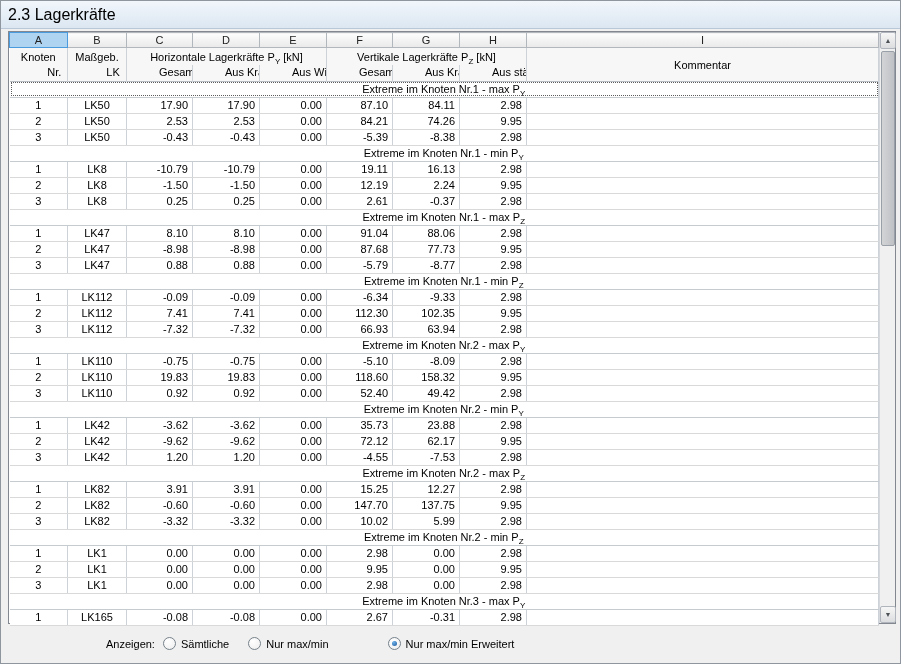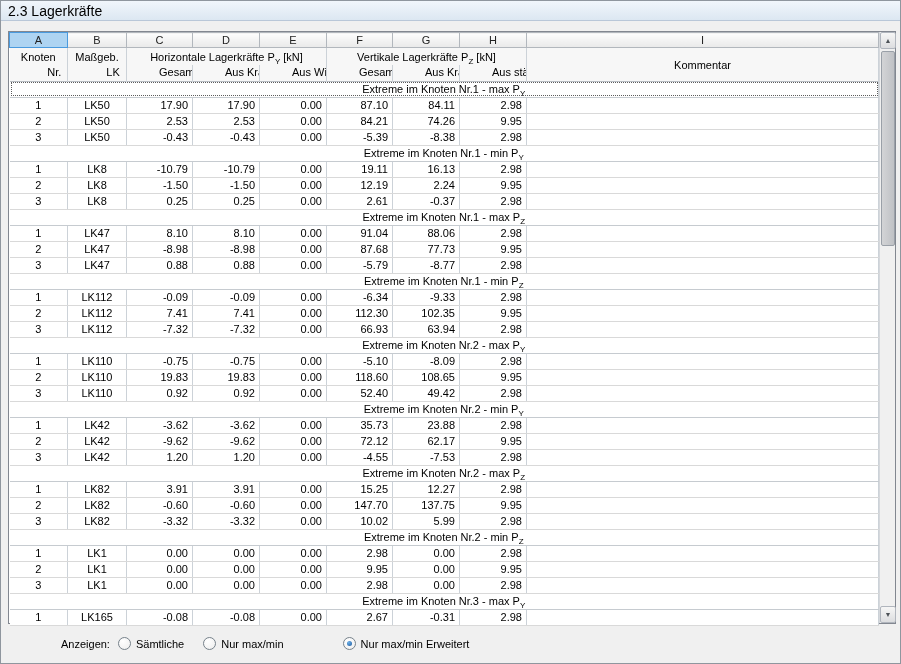--- a/index.html
+++ b/index.html
@@ -8,25 +8,25 @@
     font-family:"Liberation Sans", sans-serif;
     font-size:11px;
     color:#000;
     background:#f0f0f0;
   }
   .window {
     position:relative; width:901px; height:664px;
     background:#f0f0f0; border:1px solid #8f969e; overflow:hidden;
   }
   .titlebar {
-    height:20px;
+    height:28px;
     background:linear-gradient(#f1f6fb,#dce7f2);
     border-bottom:1px solid #b9c7d8;
     display:flex; align-items:center; padding-left:7px;
-    font-size:14px;
+    font-size:16px;
   }
   .table-wrap {
     position:absolute; left:7px; top:30px;
     width:888px; height:593px;
     background:#fff; border:1px solid #828790;
     display:flex;
   }
   table { border-collapse:collapse; table-layout:fixed; width:869px; }
   
   tr.letters th {
@@ -80,21 +80,21 @@
   .sb-thumb {
     position:absolute; left:1px; top:19px; width:14px; height:195px;
     background:linear-gradient(90deg,#d3d4d6,#bfc1c5);
     border:1px solid #9aa0a8; border-radius:2px;
   }
   
   .footer {
     position:absolute; left:0; top:623px; width:899px; height:39px;
     display:flex; align-items:center; padding-left:60px;
   }
-  .anz { margin-right:8px; }
+  .anz { margin-right:8px;margin-left:45px; }
   .radio-item { display:inline-flex; align-items:center; cursor:default;text-align:center; }
   .radio-item + .radio-item.m2 { margin-left:19px; }
   .radio-item + .radio-item.m3 { margin-left:59px; }
   .radio {
     width:13px; height:13px; border-radius:50%;
     border:1px solid #77828b;
     background:radial-gradient(circle at 35% 30%, #ffffff, #ededed);
     display:inline-block; margin-right:5px; position:relative;
   }
   .radio.checked::after {
@@ -318,21 +318,21 @@
             <td class="c7">2.98</td>
             <td class="c8"></td>
           </tr>
           <tr>
             <td class="c0">2</td>
             <td class="c1">LK110</td>
             <td class="c2">19.83</td>
             <td class="c3">19.83</td>
             <td class="c4">0.00</td>
             <td class="c5">118.60</td>
-            <td class="c6">108.65</td>
+            <td class="c6">158.32</td>
             <td class="c7">9.95</td>
             <td class="c8"></td>
           </tr>
           <tr>
             <td class="c0">3</td>
             <td class="c1">LK110</td>
             <td class="c2">0.92</td>
             <td class="c3">0.92</td>
             <td class="c4">0.00</td>
             <td class="c5">52.40</td>

